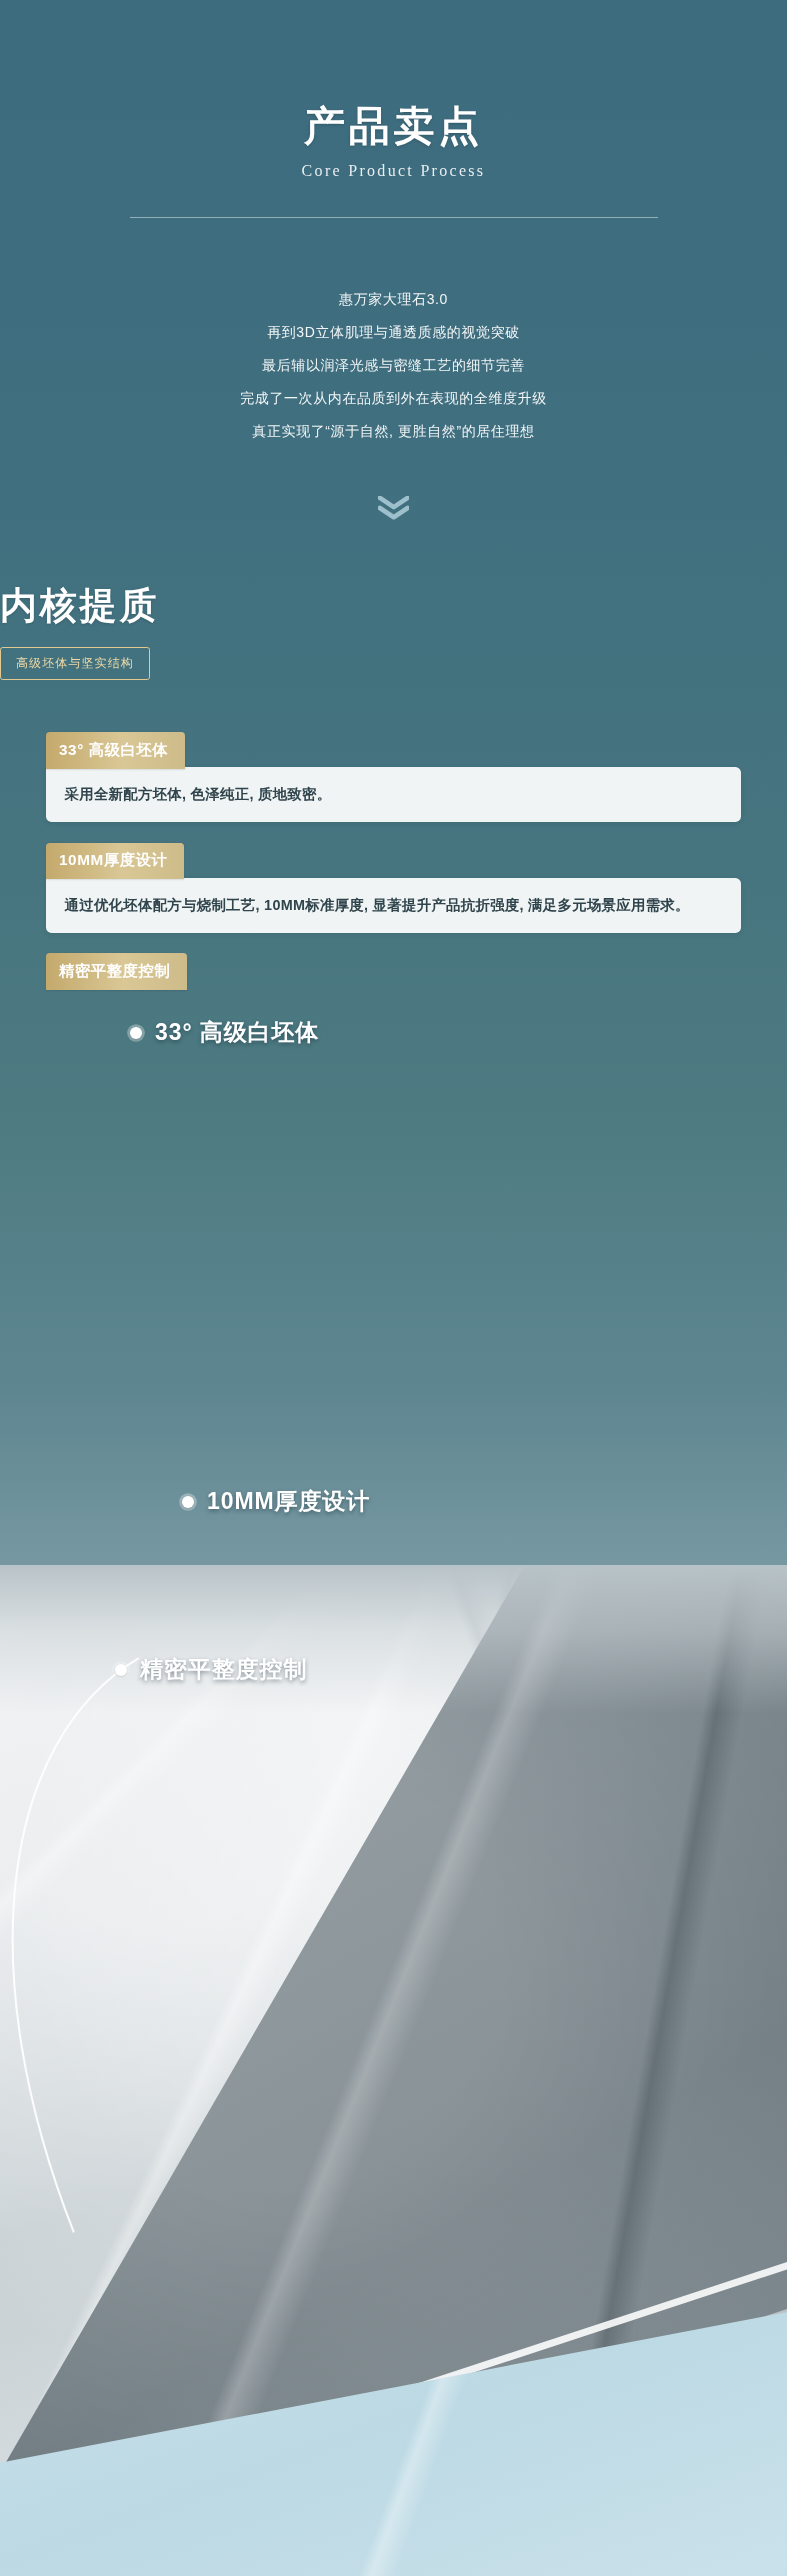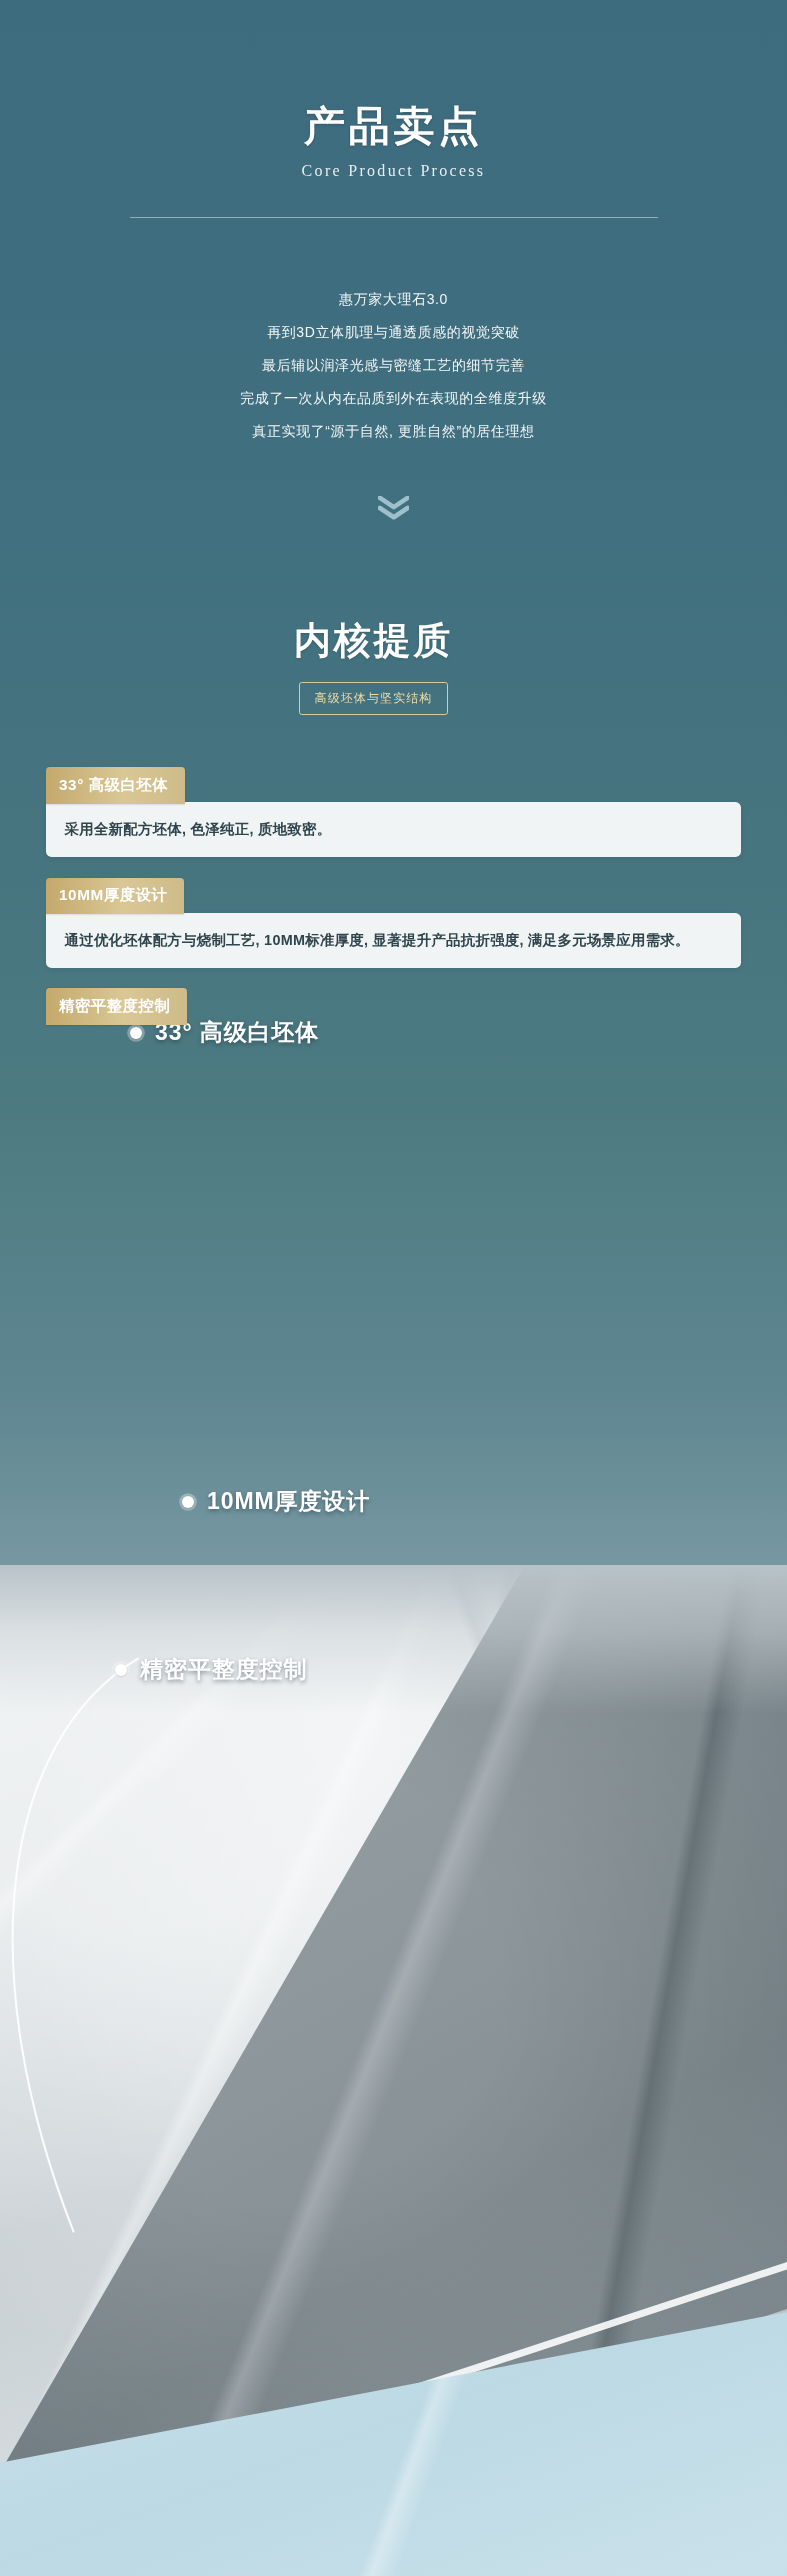--- a/index.html
+++ b/index.html
@@ -76,21 +76,21 @@
     height:46px;
   }
   .chev {
     display:block;
     margin:0 auto;
     width:31.5px; height:11px;
   }
   .chev svg { display:block; }
 
   
-  .sec2 { margin-top:74px; padding-right:40px; text-align:center; }
+  .sec2 { margin-top:39px; padding-right:40px; text-align:left; }
   .sec2-title {
     font-size:37px;
     font-weight:bold;
     color:#ffffff;
     letter-spacing:2.8px;
     text-shadow:0 0.9px 2.8px rgba(0,0,0,.15);
   }
   .sec2-badge {
     display:inline-block;
     margin-top:16.7px;

